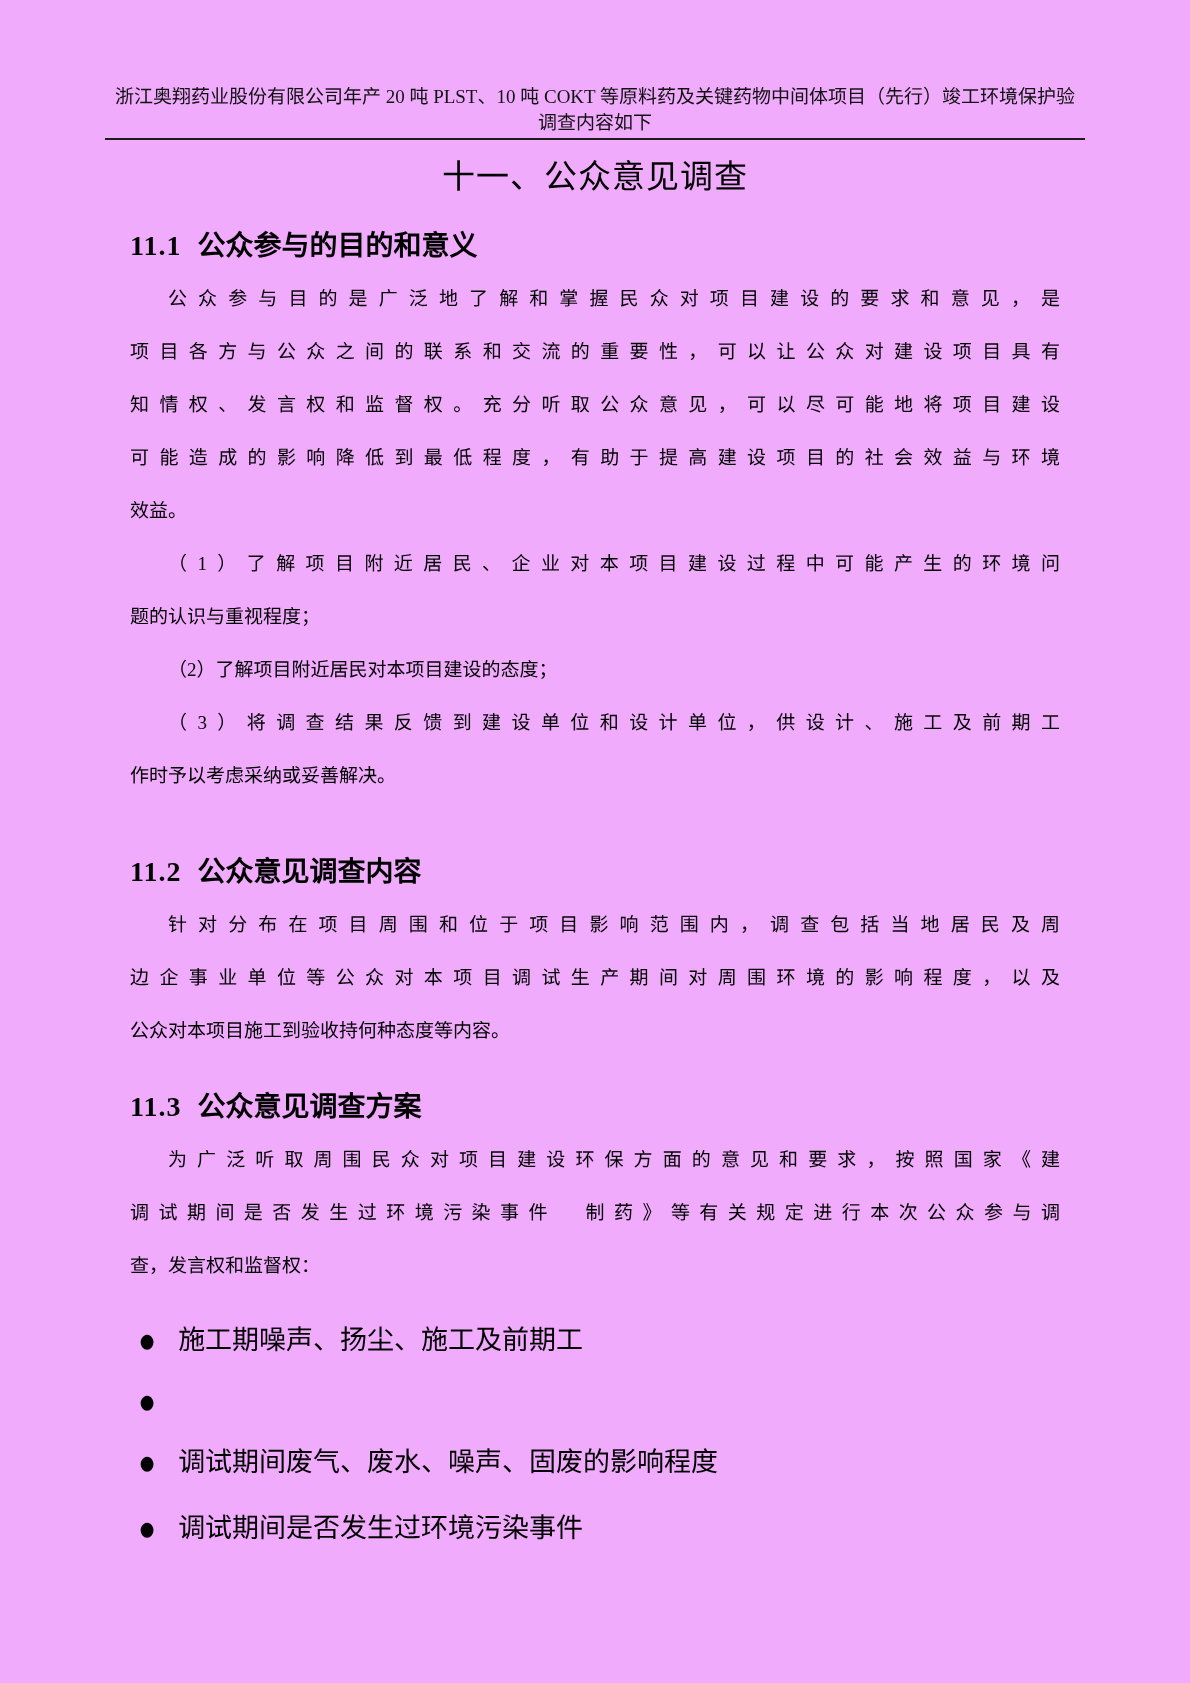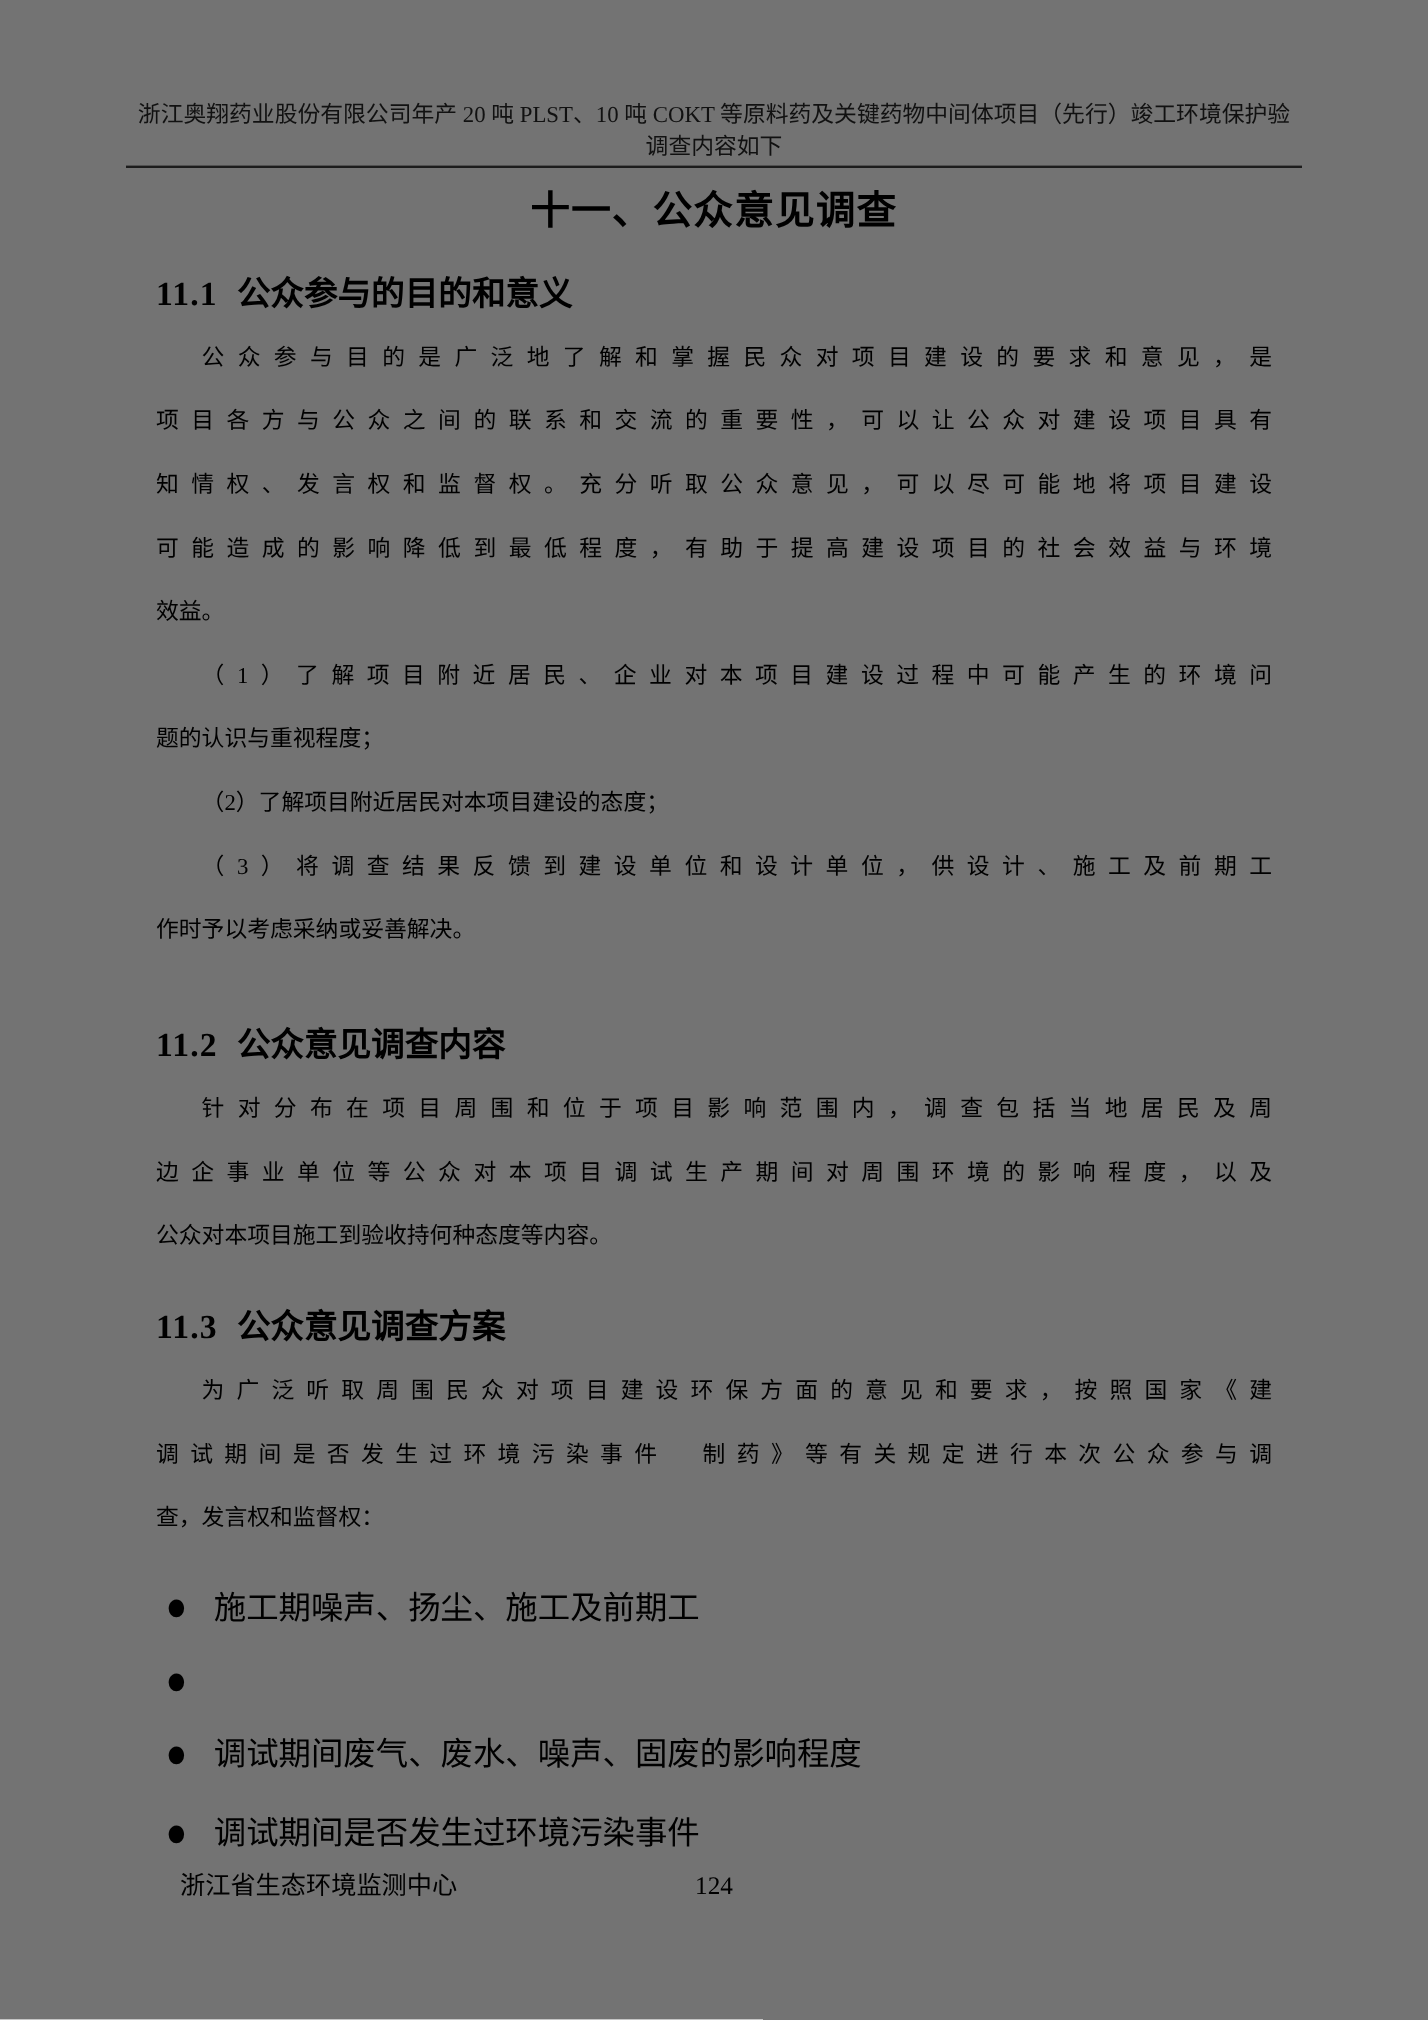--- a/index.html
+++ b/index.html
@@ -6,21 +6,21 @@
     margin: 0;
     padding: 0;
     background: #ffffff;
   }
   .page {
     position: relative;
     width: 1190px;
     height: 1683px;
     box-sizing: border-box;
     padding: 84px 130px 0;
-    background: #737373;
+    background: #f0abfc;
     color: #000000;
     font-family: "Liberation Serif", "DejaVu Serif", serif;
     overflow: hidden;
   }
   
   .pheader {
     margin: 0 -25px;
     text-align: center;
     font-size: 19px;
     line-height: 26px;
@@ -28,21 +28,21 @@
   }
   .header-rule {
     margin: 2px -25px 0;
     border-bottom: 2px solid #1c1c1c;
     height: 0;
   }
   
   .doc-title {
     margin: 14px 0 0;
     font-size: 33px;
-    font-weight: bold;
+    font-weight: normal;
     line-height: 46px;
     text-align: center;
     letter-spacing: 1px;
   }
   
   .sec {
     margin: 26px 0 6px;
     font-size: 28px;
     font-weight: bold;
     line-height: 40px;
@@ -169,18 +169,14 @@
     <li class="bullet-item">
       <span class="marker">●</span>
       <span class="btext">调试期间废气、废水、噪声、固废的影响程度</span>
     </li>
     <li class="bullet-item">
       <span class="marker">●</span>
       <span class="btext">调试期间是否发生过环境污染事件</span>
     </li>
   </ul>
 
-  <footer class="pfooter">
-    <span class="org">浙江省生态环境监测中心</span>
-    <span class="pnum">124</span>
-  </footer>
 
 </div>
 
 </body></html>

